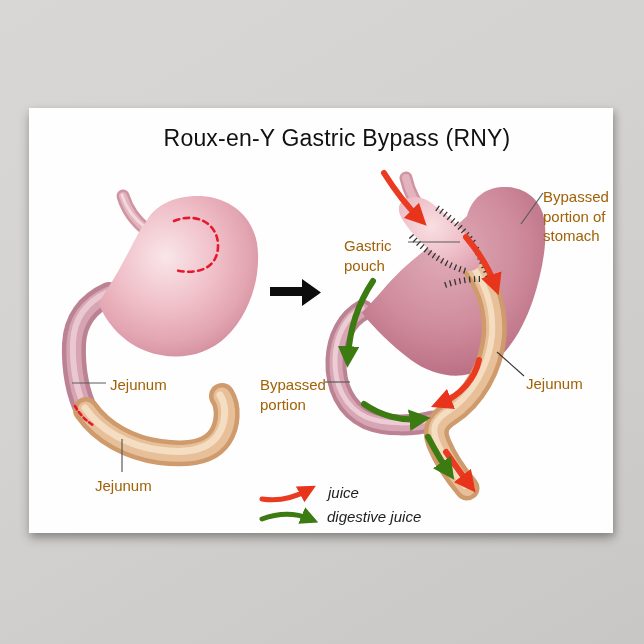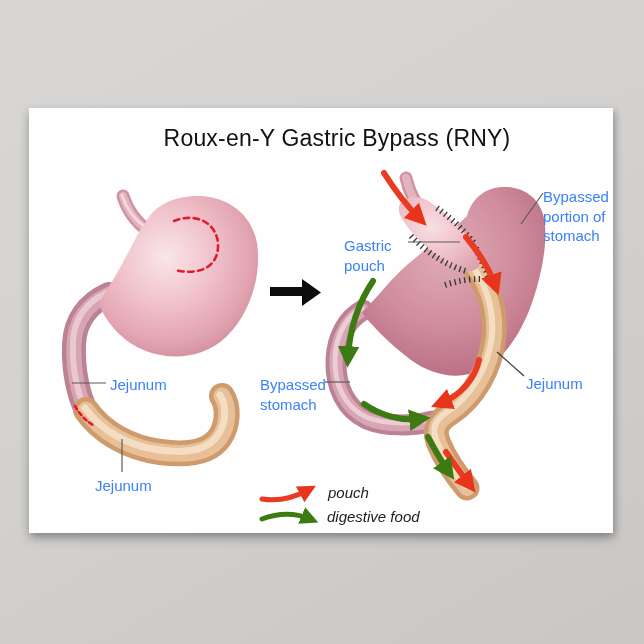--- a/index.html
+++ b/index.html
@@ -14,21 +14,21 @@
     box-shadow:0 5px 10px rgba(0,0,0,0.28), 3px 3px 6px rgba(0,0,0,0.12);
   }
   .title{
     position:absolute;left:0;top:17px;width:100%;
     text-align:center;font-size:23px;font-weight:400;color:#111;
     letter-spacing:0.2px;
     margin-left:16px;
   }
   .figure-svg{position:absolute;left:0;top:0;width:584px;height:425px;}
   .organ-label{
-    position:absolute;font-size:15px;color:#3b82f6;line-height:1.3;
+    position:absolute;font-size:15px;color:#a16207;line-height:1.3;
   }
   .lbl-duodenum-before{left:81px;top:267px;}
   .lbl-jejunum-before{left:66px;top:368px;}
   .lbl-bypassed-duodenum{left:231px;top:267px;width:84px;}
   .lbl-gastric-pouch{left:315px;top:128px;width:60px;}
   .lbl-bypassed-stomach{left:514px;top:79px;width:70px;}
   .lbl-jejunum-after{left:497px;top:266px;}
   .legend-label{
     position:absolute;font-size:15px;font-style:italic;color:#1d1d1d;
   }
@@ -155,18 +155,18 @@
     </g>
   </svg>
 
   <div class="title">Roux-en-Y Gastric Bypass (RNY)</div>
 
   <div class="organ-label lbl-duodenum-before">Jejunum</div>
   <div class="organ-label lbl-jejunum-before">Jejunum</div>
 
   <div class="organ-label lbl-gastric-pouch">Gastric pouch</div>
   <div class="organ-label lbl-bypassed-stomach">Bypassed portion of stomach</div>
-  <div class="organ-label lbl-bypassed-duodenum">Bypassed stomach</div>
+  <div class="organ-label lbl-bypassed-duodenum">Bypassed portion</div>
   <div class="organ-label lbl-jejunum-after">Jejunum</div>
 
-  <div class="legend-label legend-food">pouch</div>
-  <div class="legend-label legend-juice">digestive food</div>
+  <div class="legend-label legend-food">juice</div>
+  <div class="legend-label legend-juice">digestive juice</div>
 </div>
 
 </body></html>

